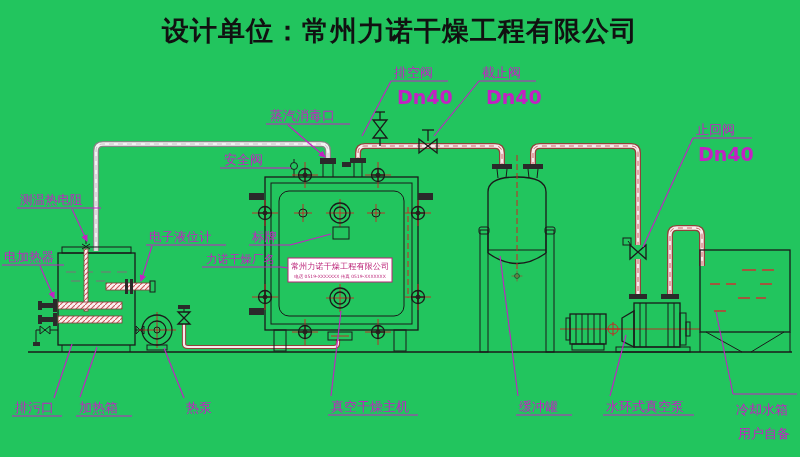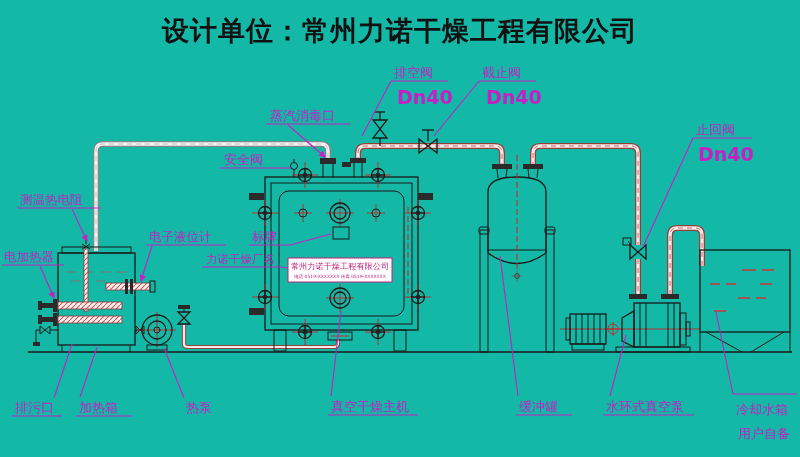--- a/index.html
+++ b/index.html
@@ -1,16 +1,16 @@
 <!DOCTYPE html>
 <html><head>
 <meta charset="utf-8">
 <style>
   html,body{margin:0;padding:0;background:#fff;}
-  .stage{position:relative;width:800px;height:457px;background:#14b8a6;overflow:hidden;
+  .stage{position:relative;width:800px;height:457px;background:#22c55e;overflow:hidden;
          font-family:"DejaVu Sans",sans-serif;}
   svg{display:block;}
   
   .bk{stroke:#1a1a1a;stroke-width:1.3;fill:none;}
   .bkt{stroke:#1a1a1a;stroke-width:1;fill:none;}
   .fill-dark{fill:#2a2a2a;stroke:none;}
   
   .rc{stroke:#cc2222;stroke-width:0.9;fill:none;}
   .rcd{stroke:#cc2222;stroke-width:1;fill:none;stroke-dasharray:6 3;}
   .wdash{stroke:#cc3333;stroke-width:1.5;fill:none;}

